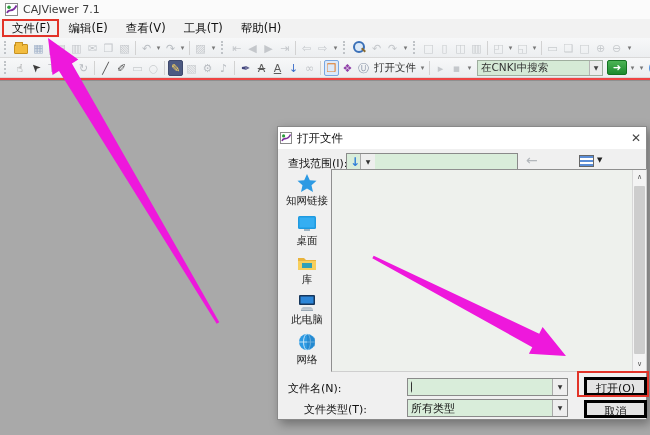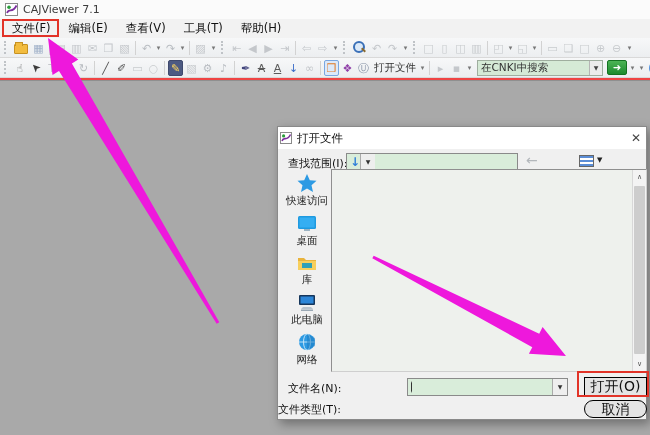--- a/index.html
+++ b/index.html
@@ -61,21 +61,21 @@
   .place { display:flex; flex-direction:column; align-items:center; margin-bottom:6px; cursor:default; }
   .place .plbl { font-size:10.5px; color:#222; margin-top:1px; white-space:nowrap; }
 
   .filelist { position:absolute; left:53px; top:42px; width:316px; height:203px; background:#eef1ed; border:1px solid; border-color:#8f8f8f #cfcfcf #cfcfcf #8f8f8f; }
   .scrollbar { position:absolute; right:0; top:0; bottom:0; width:14px; background:#f3f3f3; border-left:1px solid #d8d8d8; }
   .sb-arrow { position:absolute; left:0; width:13px; height:14px; font-size:7px; color:#555; text-align:center; line-height:14px; }
   .sb-up { top:0; }
   .sb-down { bottom:0; }
   .sb-thumb { position:absolute; left:1px; top:16px; width:11px; height:168px; background:#cdcdcd; border-radius:1px; }
 
-  .btn { position:absolute; background:#e4e4e4; border:1px solid #000000; font-size:14px; color:#111; text-align:center; line-height:17px; }
+  .btn { position:absolute; background:#e4e4e4; border:3px solid #000000; font-size:11px; color:#111; text-align:center; line-height:17px; }
   .redbox { position:absolute; border:2px solid #e23328; z-index:55; pointer-events:none; }
   #arrow-svg { position:absolute; left:0; top:0; z-index:60; pointer-events:none; }
 </style>
 </head>
 <body>
 
 <div id="app">
 
   <div class="titlebar">
     <svg width="13" height="13">
@@ -213,21 +213,21 @@
       <span class="ovl spark">✶</span>
     </div>
     <div class="nav-ic views-ic" style="left:301px; top:28px;"></div>
     <span class="nav-ic views-caret" style="left:317px; top:29px;">▼</span>
 
     <div class="places">
       <div class="place">
         <svg width="22" height="20">
           <polygon points="11,1 13.8,7.2 20.5,7.8 15.5,12.2 17,19 11,15.4 5,19 6.5,12.2 1.5,7.8 8.2,7.2" fill="#2d9ae3"></polygon>
         </svg>
-        <span class="plbl">快速访问</span>
+        <span class="plbl">知网链接</span>
       </div>
       <div class="place">
         <svg width="22" height="19">
           <rect x="2" y="2" width="18" height="13" rx="1.5" fill="#1f9ae0"></rect>
           <rect x="3.5" y="3.5" width="15" height="10" fill="#35aef2"></rect>
           <rect x="8" y="15" width="6" height="2" fill="#9ab2c2"></rect>
         </svg>
         <span class="plbl">桌面</span>
       </div>
       <div class="place">
@@ -267,22 +267,26 @@
     </div>
 
     <span class="dlg-label" style="left:10px; top:254px;">文件名(N):</span>
     <div class="combo" style="left:129px; top:251px; width:161px;">
       <span class="caret-ins"></span>
       <span class="txt"></span>
       <span class="cbtn">▼</span>
     </div>
     <div class="btn" style="left:306px; top:250px; width:63px; height:19px;">打开(O)</div>
 
-    <span class="dlg-label" style="left:0; top:275px;">文件类型(T):</span>
-    <div class="btn" style="left:306px; top:273px; width:63px; height:18px;border-radius:9px;">取消</div>
+    <span class="dlg-label" style="left:26px; top:275px;">文件类型(T):</span>
+    <div class="combo" style="left:129px; top:272px; width:161px;">
+      <span class="txt">所有类型</span>
+      <span class="cbtn">▼</span>
+    </div>
+    <div class="btn" style="left:306px; top:273px; width:63px; height:18px;">取消</div>
   </div>
 
   <div id="overlay">
       <div class="redbox" style="left: 2px; top: 19px; width: 57px; height: 18px; border-color: rgb(226, 51, 40);"></div>
       <div class="redbox" style="left: 577px; top: 371px; width: 72px; height: 26px; border-color: rgb(226, 51, 40);"></div>
     </div>
   <svg id="arrow-svg" width="650" height="435">
       <polygon points="219.3,322.2 71.9,63.4 78.3,59.5 48,38 52.5,74.9 59,71 216.7,323.8" fill="#ee18dc"></polygon>
       <polygon points="372.3,258.3 532.3,347.2 528.9,353.8 566,356 542.6,327.1 539.2,333.8 373.7,255.7" fill="#ee18dc"></polygon>
     </svg>

